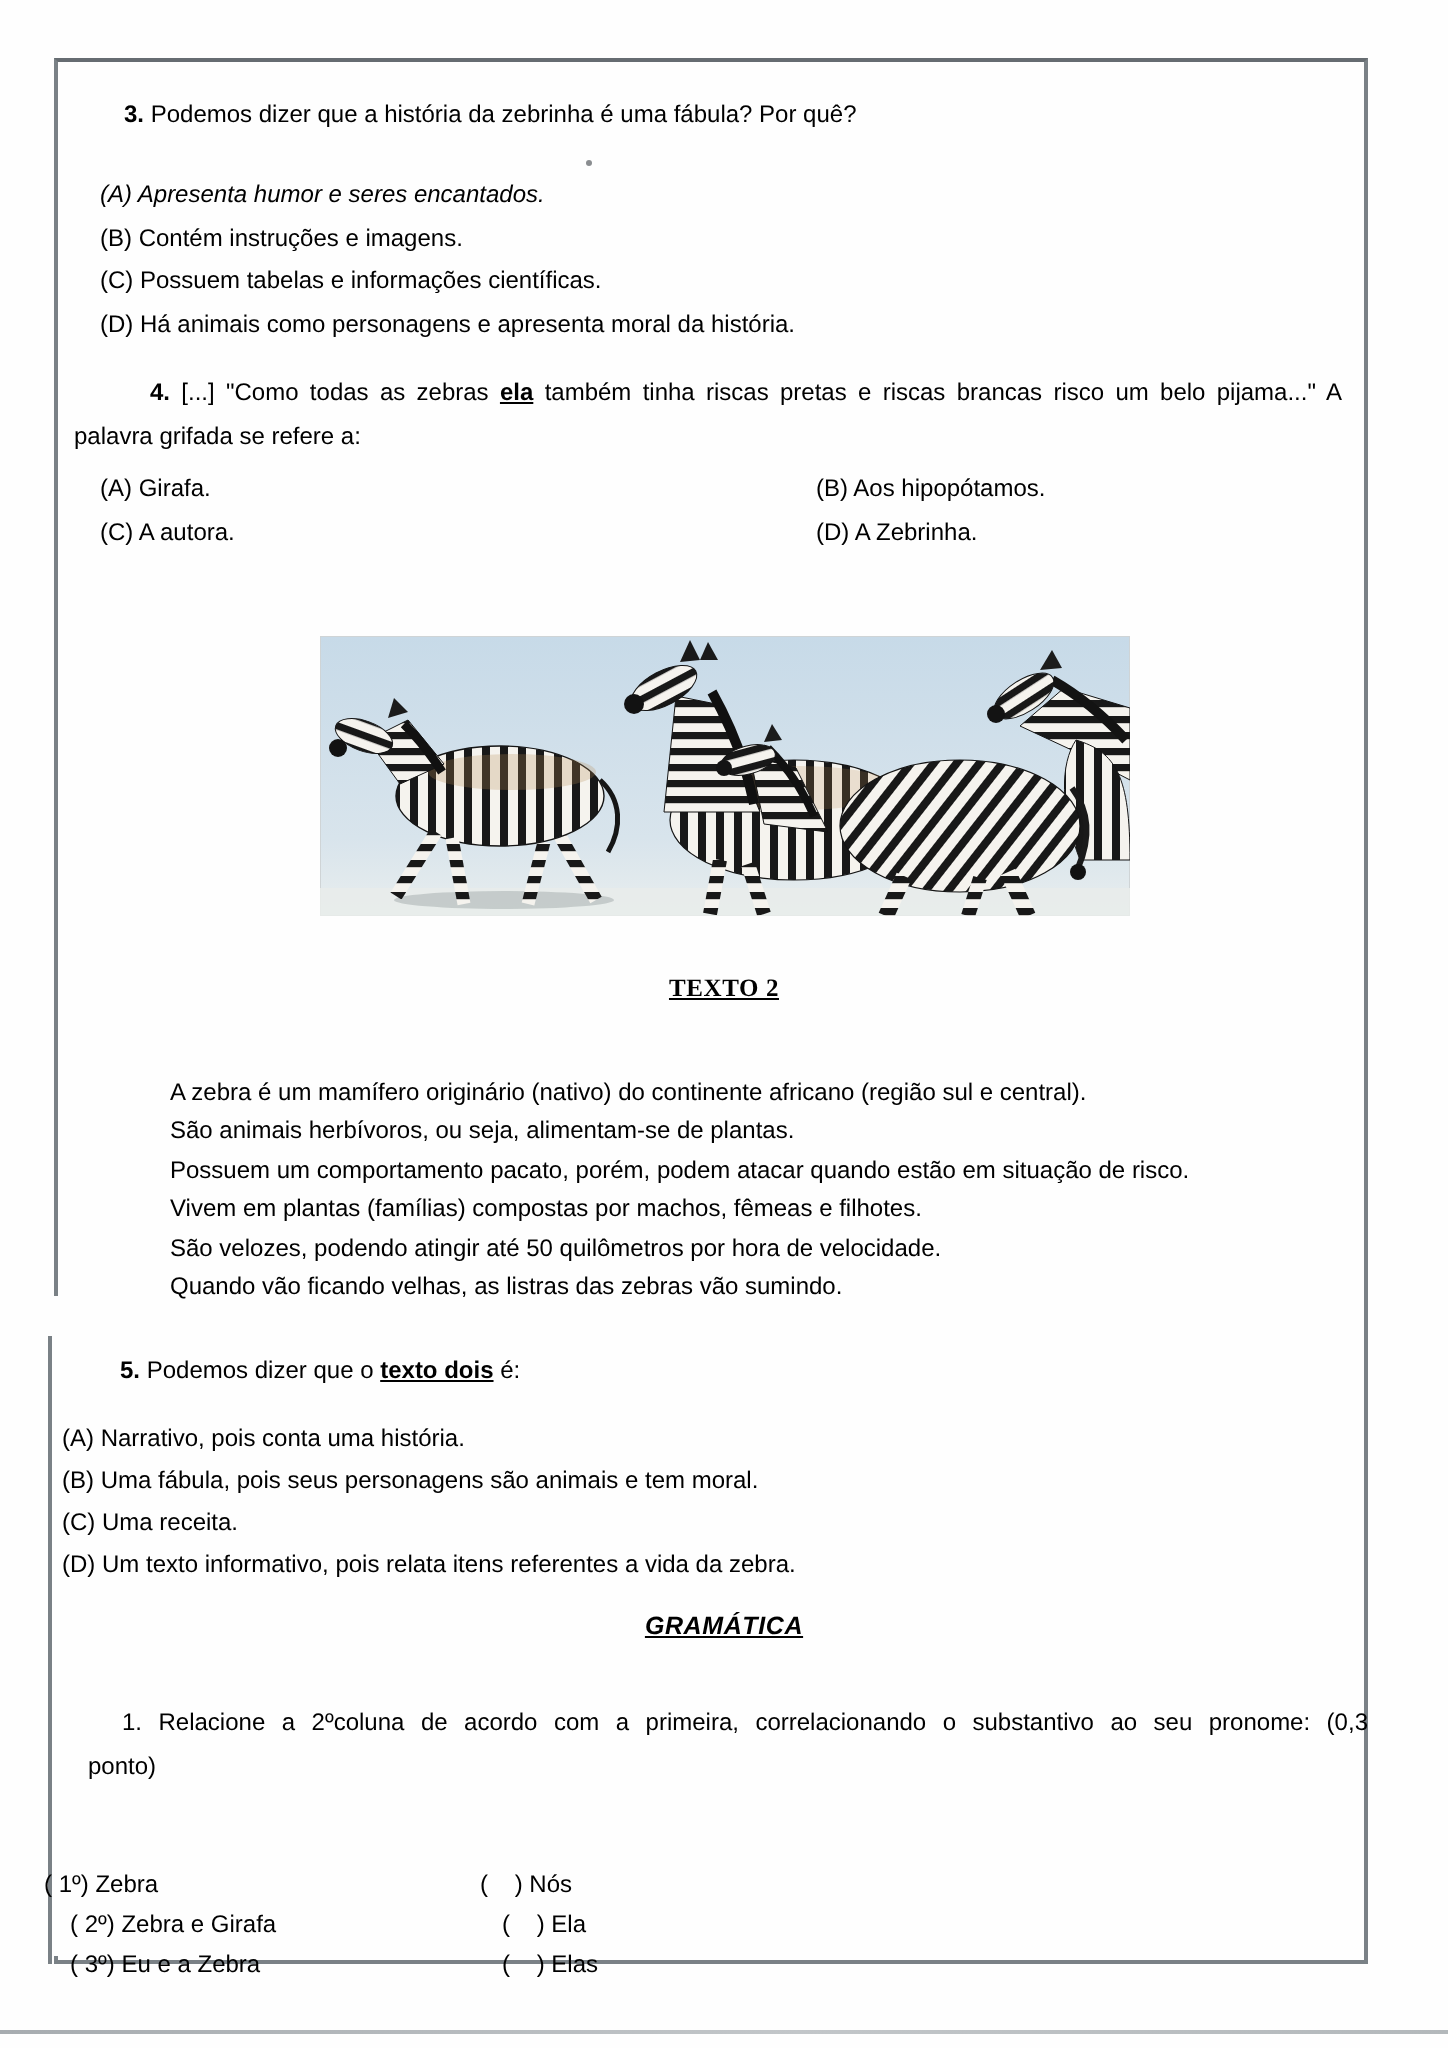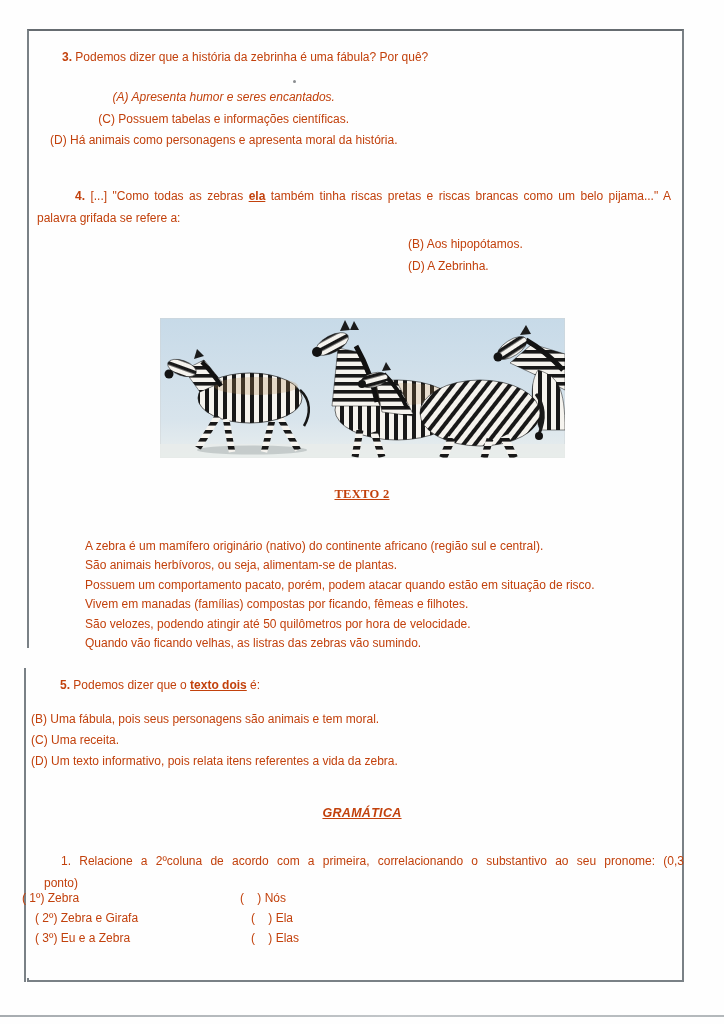--- a/index.html
+++ b/index.html
@@ -1,47 +1,47 @@
 <!DOCTYPE html>
 <html><head>
 <meta charset="utf-8">
 <style>
   html,body{margin:0;padding:0;background:#ffffff;}
   #page{position:relative;width:724px;height:1024px;background:#fefefe;overflow:hidden;
-        font-family:"Liberation Sans","DejaVu Sans",sans-serif;color:#c2410c;font-size:12px;}
+        font-family:"Liberation Sans","DejaVu Sans",sans-serif;color:#000000;font-size:12px;}
   
   #frame{position:absolute;left:27px;top:29px;width:653px;height:949px;border:2px solid #7a8186;border-top-color:#666c71;background:#fefefe;}
   #frame-left-patch{position:absolute;left:25px;top:648px;width:6px;height:330px;background:#fefefe;}
   #frame-left-lower{position:absolute;left:24px;top:668px;width:2px;height:314px;background:#7a8186;}
   #bottom-scan-line{position:absolute;left:0;top:1015px;width:724px;height:2px;
         background:linear-gradient(90deg,#a7acb0,#c2c6c9 55%,#b3b8bb);}
   .abs{position:absolute;}
   .it{font-style:italic;}
   .b{font-weight:bold;}
   .bu{font-weight:bold;text-decoration:underline;}
   .heading{font-weight:bold;text-decoration:underline;font-size:12.5px;letter-spacing:.3px;}
-  .opt-list div{line-height:21.5px;text-align:center;}
+  .opt-list div{line-height:21.5px;}
   .jline{text-align:justify;text-align-last:justify;}
   #q3-block{left:62px;top:50px;}
   #q3-mark{left:293px;top:80px;width:3px;height:3px;background:#8a8d90;border-radius:50%;}
   #q3-options{left:50px;top:87px;}
   #q4-para{left:37px;top:185px;width:634px;line-height:22px;}
   #q4-para .indent{display:inline-block;width:38px;}
   #q4-opts-left{left:50px;top:233px;line-height:22px;}
   #q4-opts-right{left:408px;top:233px;line-height:22px;}
   #zebra-photo-wrap{left:160px;top:318px;width:405px;height:140px;}
   #texto2-heading{left:0;top:487px;width:724px;text-align:center;font-family:Liberation Serif, serif;}
   #texto2-lines{left:65px;top:537px;line-height:19.4px;margin-left:20px;}
   #q5-block{left:60px;top:678px;}
   #q5-options{left:31px;top:709px;}
   #q5-options div{line-height:21px;}
   #gram-heading{left:0;top:806px;width:724px;text-align:center;font-style:italic;}
   #gram-q1{left:44px;top:851px;width:640px;font-weight:normal;line-height:21.5px;}
   #gram-q1 .indent{display:inline-block;width:17px;}
-  .match-row{position:absolute;height:20px;}
+  .match-row{position:absolute;height:20px;margin-top:44px;}
   #match-row-1{left:22px;top:891px;}
   #match-row-2{left:35px;top:911px;}
   #match-row-3{left:35px;top:931px;}
   #match-row-1 .col2{position:absolute;left:218px;top:0;}
   #match-row-2 .col2{position:absolute;left:216px;top:0;}
   #match-row-3 .col2{position:absolute;left:216px;top:0;}
   .col1{white-space:pre;}
   .col2{white-space:pre;}
 </style>
 </head>
@@ -52,27 +52,32 @@
   <div id="frame"></div>
   <div id="frame-left-patch"></div>
   <div id="frame-left-lower"></div>
 
   <div class="abs" id="q3-block">
     <span class="b">3.</span><span> Podemos dizer que a história da zebrinha é uma fábula? Por quê?</span>
   </div>
   <div class="abs" id="q3-mark"></div>
   <div class="abs opt-list" id="q3-options">
     <div class="it">(A) Apresenta humor e seres encantados.</div>
+    <div>(B) Contém instruções e imagens.</div>
     <div>(C) Possuem tabelas e informações científicas.</div>
     <div>(D) Há animais como personagens e apresenta moral da história.</div>
   </div>
 
   <div class="abs" id="q4-para">
-    <div class="jline"><span class="indent"></span><span class="b">4.</span><span> [...] "Como todas as zebras </span><span class="bu">ela</span><span> também tinha riscas pretas e riscas brancas como um belo pijama..." A</span></div>
+    <div class="jline"><span class="indent"></span><span class="b">4.</span><span> [...] "Como todas as zebras </span><span class="bu">ela</span><span> também tinha riscas pretas e riscas brancas risco um belo pijama..." A</span></div>
     <div>palavra grifada se refere a:</div>
+  </div>
+  <div class="abs" id="q4-opts-left">
+    <div>(A) Girafa.</div>
+    <div>(C) A autora.</div>
   </div>
   <div class="abs" id="q4-opts-right">
     <div>(B) Aos hipopótamos.</div>
     <div>(D) A Zebrinha.</div>
   </div>
 
   <div class="abs" id="zebra-photo-wrap">
     <svg width="405" height="140" viewBox="0 0 405 140">
       <defs>
         <linearGradient id="sky" x1="0" y1="0" x2="0" y2="1">
@@ -151,29 +156,30 @@
         <path d="M34 41 l3 -10 l7 7 z" fill="#1b1b1b"></path>
       </g>
     </svg>
   </div>
 
   <div class="abs heading" id="texto2-heading">TEXTO 2</div>
   <div class="abs" id="texto2-lines">
     <div>A zebra é um mamífero originário (nativo) do continente africano (região sul e central).</div>
     <div>São animais herbívoros, ou seja, alimentam-se de plantas.</div>
     <div>Possuem um comportamento pacato, porém, podem atacar quando estão em situação de risco.</div>
-    <div>Vivem em manadas (famílias) compostas por ficando, fêmeas e filhotes.</div>
+    <div>Vivem em plantas (famílias) compostas por machos, fêmeas e filhotes.</div>
     <div>São velozes, podendo atingir até 50 quilômetros por hora de velocidade.</div>
     <div>Quando vão ficando velhas, as listras das zebras vão sumindo.</div>
   </div>
 
   <div class="abs" id="q5-block">
     <span class="b">5.</span><span> Podemos dizer que o </span><span class="bu">texto dois</span><span> é:</span>
   </div>
   <div class="abs" id="q5-options">
+    <div>(A) Narrativo, pois conta uma história.</div>
     <div>(B) Uma fábula, pois seus personagens são animais e tem moral.</div>
     <div>(C) Uma receita.</div>
     <div>(D) Um texto informativo, pois relata itens referentes a vida da zebra.</div>
   </div>
 
   <div class="abs heading" id="gram-heading">GRAMÁTICA</div>
   <div class="abs" id="gram-q1">
     <div class="jline"><span class="indent"></span><span>1.</span><span>  Relacione a 2ºcoluna de acordo com a primeira, correlacionando o substantivo ao seu pronome: (0,3</span></div>
     <div>ponto)</div>
   </div>

